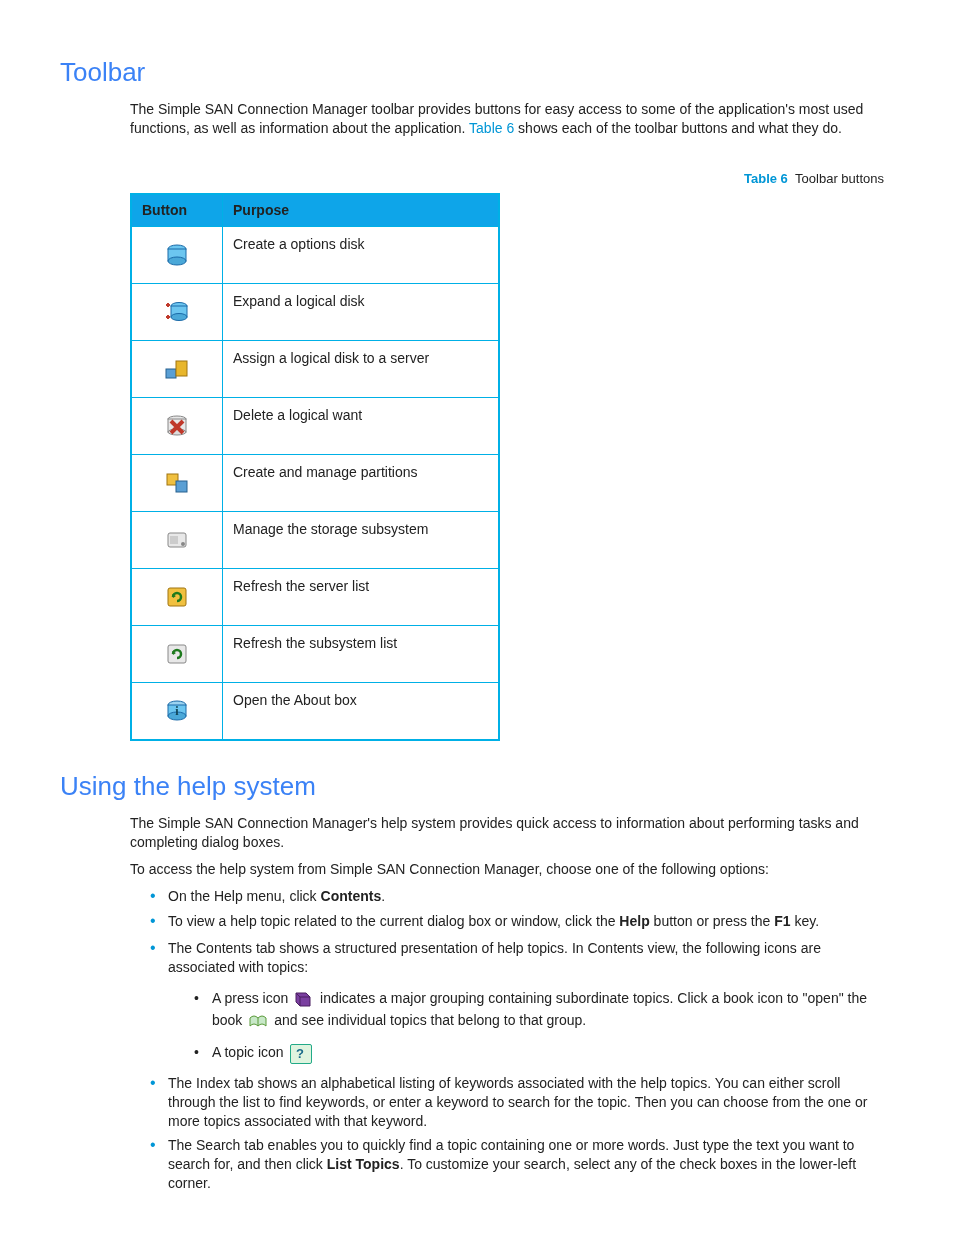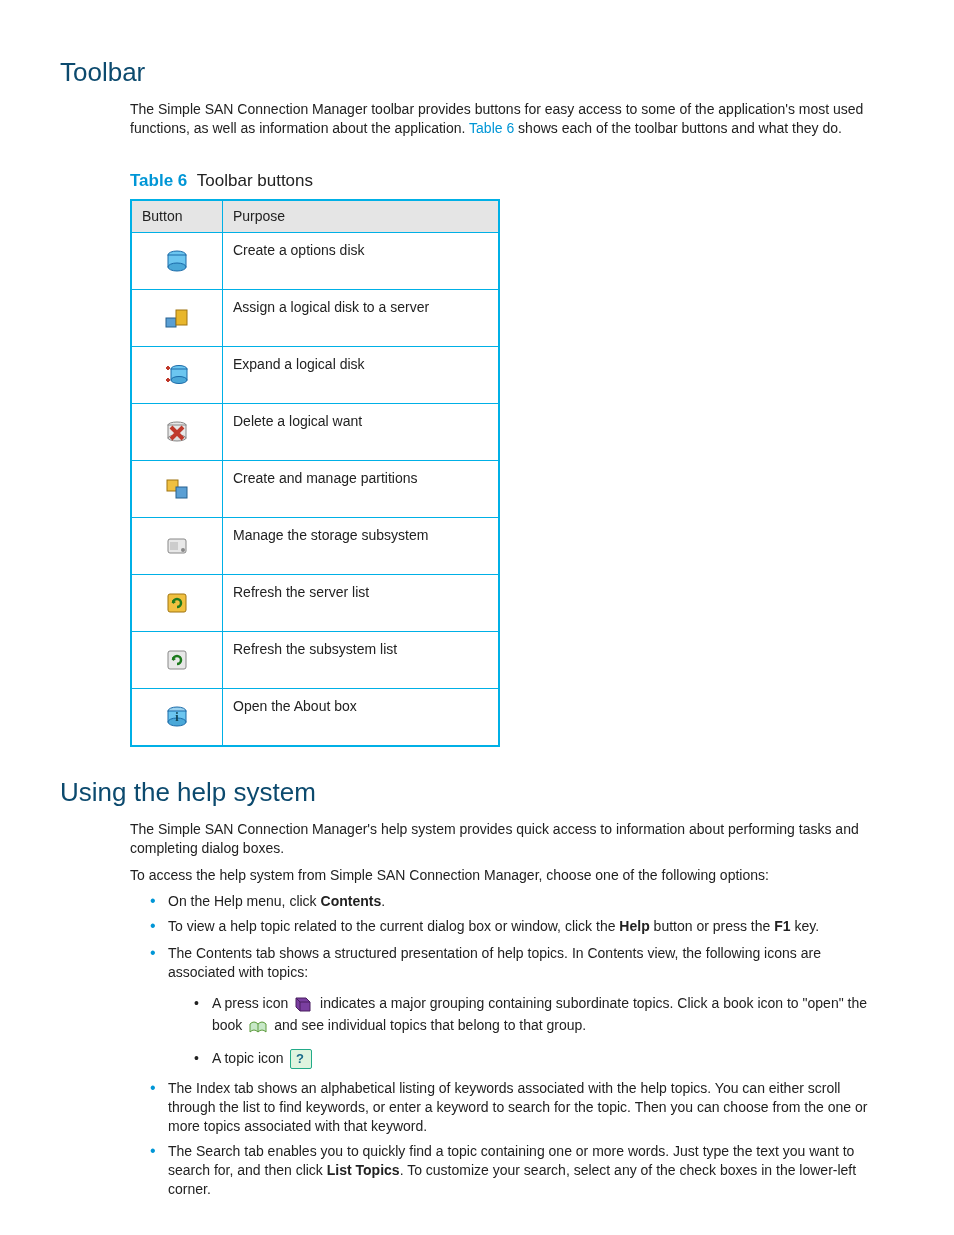--- a/index.html
+++ b/index.html
@@ -9,42 +9,42 @@
     margin: 0;
     padding: 55px 60px 40px 60px;
     width: 954px;
     box-sizing: border-box;
     line-height: 1.35;
   }
   h2.section {
     font-family: Arial, Helvetica, sans-serif;
     font-weight: 400;
     font-size: 26px;
-    color: #0c4a6e;
+    color: #3b82f6;
     margin: 0 0 10px 0;
   }
   .indent1 { margin-left: 70px; margin-right: 10px; }
   .link { color: #0096d6; }
-  .table-caption { margin-top: 32px; margin-bottom: 6px; font-size: 17px; }
+  .table-caption { margin-top: 32px; margin-bottom: 6px; font-size: 13px; text-align: right; }
   .table-caption .tcap { color: #0096d6; font-weight: bold; }
   table.toolbar {
     border-collapse: collapse;
     border: 2px solid #00b0e6;
     width: 370px;
   }
   table.toolbar th, table.toolbar td {
     border: 1px solid #00b0e6;
     text-align: left;
     vertical-align: top;
     font-size: 14px;
   }
   table.toolbar th {
-    font-weight: normal;
+    font-weight: bold;
     padding: 6px 10px;
-    background: #e5e5e5;
+    background: #0ea5e9;
   }
   table.toolbar th.btn-col { width: 70px; }
   table.toolbar td.btn-col {
     width: 70px;
     text-align: center;
     vertical-align: middle;
     padding: 10px 6px;
     height: 36px;
   }
   table.toolbar td.purpose {
@@ -106,37 +106,37 @@
                 <ellipse cx="13" cy="6" rx="9" ry="4" fill="#6cc6f0" stroke="#1a6aa8"></ellipse>
                 <rect x="4" y="6" width="18" height="12" fill="#6cc6f0" stroke="#1a6aa8"></rect>
                 <ellipse cx="13" cy="18" rx="9" ry="4" fill="#4aa8d8" stroke="#1a6aa8"></ellipse>
               </svg>
       </span></td>
       <td class="purpose">Create a options disk</td>
     </tr>
     <tr>
       <td class="btn-col"><span class="icon-box">
         <svg width="26" height="24">
-                <rect x="2" y="12" width="10" height="9" fill="#5a9fd4" stroke="#26608f"></rect>
-                <rect x="12" y="4" width="11" height="15" fill="#e8b62c" stroke="#a07410"></rect>
-              </svg>
-      </span></td>
-      <td class="purpose">Assign a logical disk to a server</td>
-    </tr>
-    <tr>
-      <td class="btn-col"><span class="icon-box">
-        <svg width="26" height="24">
                 <ellipse cx="15" cy="6" rx="8" ry="3.5" fill="#6cc6f0" stroke="#1a6aa8"></ellipse>
                 <rect x="7" y="6" width="16" height="11" fill="#6cc6f0" stroke="#1a6aa8"></rect>
                 <ellipse cx="15" cy="17" rx="8" ry="3.5" fill="#4aa8d8" stroke="#1a6aa8"></ellipse>
                 <path d="M2 5 L6 5 M4 3 L4 7" stroke="#c0392b" stroke-width="2"></path>
                 <path d="M2 17 L6 17 M4 15 L4 19" stroke="#c0392b" stroke-width="2"></path>
               </svg>
       </span></td>
       <td class="purpose">Expand a logical disk</td>
+    </tr>
+    <tr>
+      <td class="btn-col"><span class="icon-box">
+        <svg width="26" height="24">
+                <rect x="2" y="12" width="10" height="9" fill="#5a9fd4" stroke="#26608f"></rect>
+                <rect x="12" y="4" width="11" height="15" fill="#e8b62c" stroke="#a07410"></rect>
+              </svg>
+      </span></td>
+      <td class="purpose">Assign a logical disk to a server</td>
     </tr>
     <tr>
       <td class="btn-col"><span class="icon-box">
         <svg width="26" height="24">
                 <ellipse cx="13" cy="5" rx="9" ry="3" fill="#e8e8e8" stroke="#888"></ellipse>
                 <rect x="4" y="5" width="18" height="13" fill="#e8e8e8" stroke="#888"></rect>
                 <ellipse cx="13" cy="18" rx="9" ry="3" fill="#ddd" stroke="#888"></ellipse>
                 <path d="M7 7 L19 19 M19 7 L7 19" stroke="#c0392b" stroke-width="4"></path>
               </svg>
       </span></td>

